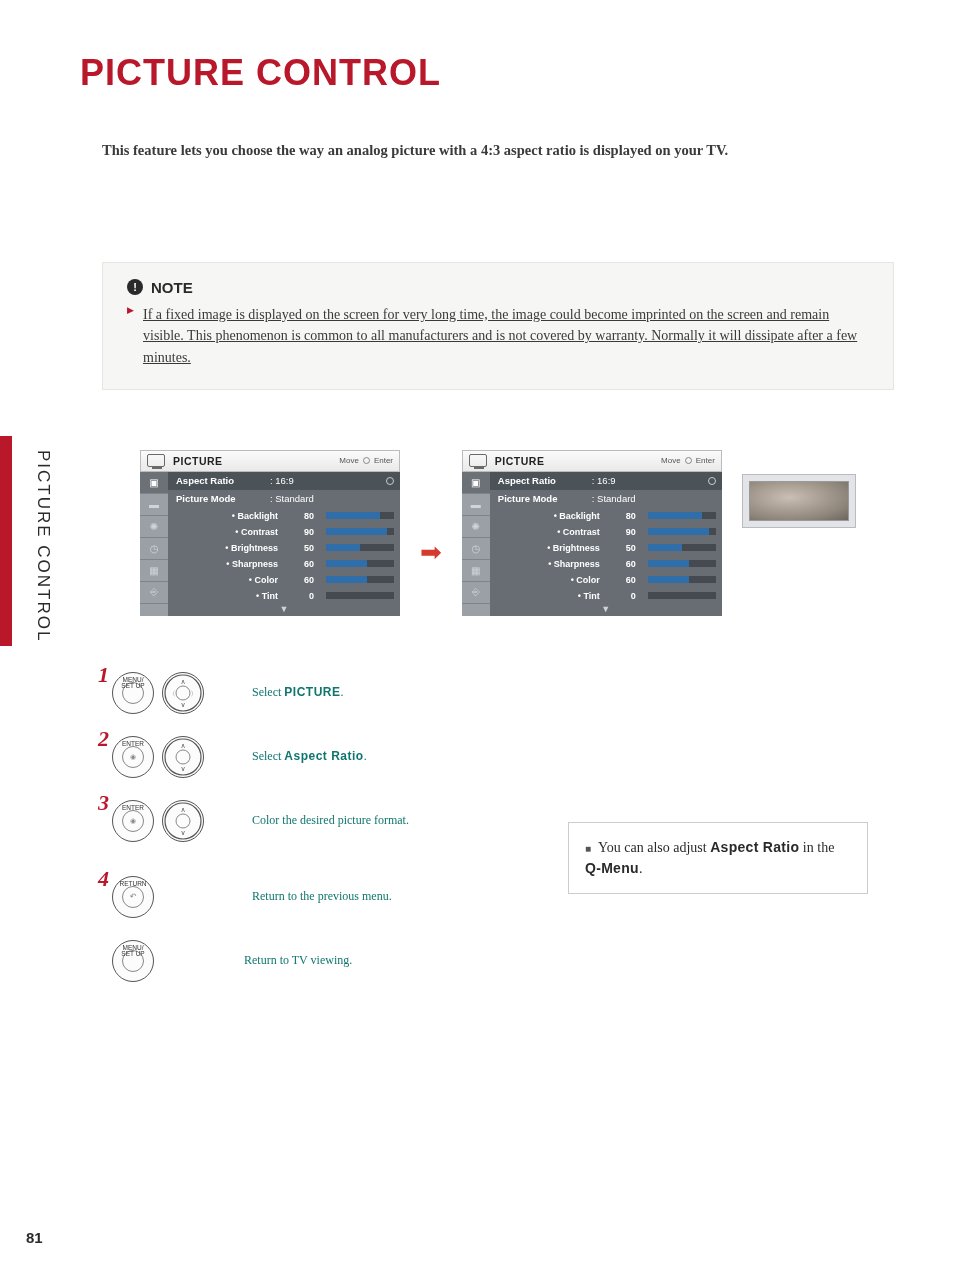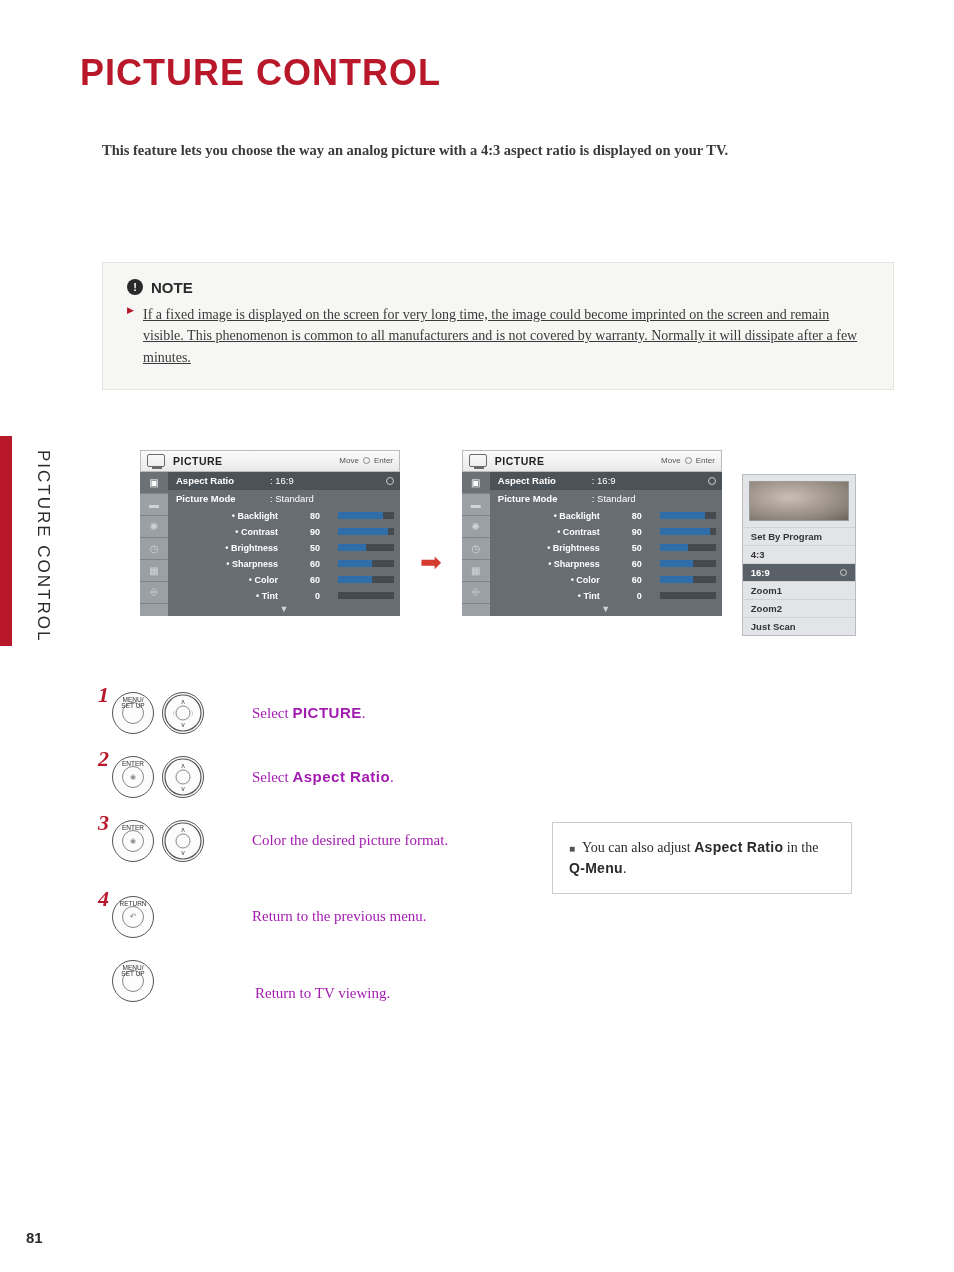--- a/index.html
+++ b/index.html
@@ -168,21 +168,21 @@
   }
   .osd-row.hl { background: #4b5258; }
   .osd-row .lbl { width: 88px; font-weight: bold; }
   .osd-row .val { width: 52px; }
   .osd-row .dot { margin-left:auto; width:8px;height:8px;border:1px solid #c8ccd0;border-radius:50%; }
   .osd-sub {
     display: flex;
     align-items: center;
     height: 16px;
     padding: 0 6px 0 8px;
-    gap: 18px;
+    gap: 12px;
   }
   .osd-sub .slbl { width: 108px; text-align: right; padding-right: 6px; font-weight: bold; font-size: 9px;}
   .osd-sub .snum { width: 18px; text-align: right; font-weight: bold; font-size: 9px;}
   .osd-sub .bar {
     flex: 1;
     height: 7px;
     background: #454a50;
     position: relative;
   }
   .osd-sub .bar .fill {
@@ -274,36 +274,36 @@
     top: 4px;
     font-family: Arial, sans-serif;
     font-size: 6.5px;
     line-height: 1;
     text-align: center;
     color: #333;
     width: 100%;
   }
   .rbtn.navpad svg { width: 40px; height: 40px; }
   .step-text {
-    font-size: 15px;
-    color: #a21caf;
+    font-size: 12px;
+    color: #0f766e;
   }
   .step-text .strong { font-family: Arial, sans-serif; font-weight: bold; letter-spacing: .5px; }
   .extras { margin-left: 14px; }
   .extras .row {
     display: flex;
-    align-items: flex-end;
-    gap: 23px;
+    align-items: center;
+    gap: 12px;
     margin-bottom: 18px;
   }
   .extras .bwrap { width: 120px; display:flex; gap:8px; }
 
   .tip {
     position: absolute;
-    left: 552px;
+    left: 568px;
     top: 822px;
     width: 300px;
     border: 1px solid #ccc;
     padding: 14px 16px;
     font-size: 14px;
     line-height: 1.5;
   }
   .tip .bullet { color: #555; margin-right: 4px; font-size: 10px; }
   .tip .strong { font-family: Arial, sans-serif; font-weight: bold; letter-spacing: .3px; }
 
@@ -489,41 +489,20 @@
                 </span>
               </div>
             </div>
           <div class="osd-foot">▼</div>
         </div>
       </div>
     </div>
 
     <div class="popup">
       <div class="thumb"></div>
-      <div id="popup-opts">
-          <div class="popt">
-            <span>Set By Program</span>
-          </div>
-          <div class="popt">
-            <span>4:3</span>
-          </div>
-          <div class="popt sel">
-            <span>16:9</span>
-            <span class="dot"></span>
-          </div>
-          <div class="popt">
-            <span>Zoom1</span>
-          </div>
-          <div class="popt">
-            <span>Zoom2</span>
-          </div>
-          <div class="popt">
-            <span>Just Scan</span>
-          </div>
-        </div>
     </div>
 
   </div>
 
   <div class="steps">
 
     <div class="step">
       <span class="num">1</span>
       <div class="buttons">
         <div class="rbtn">

